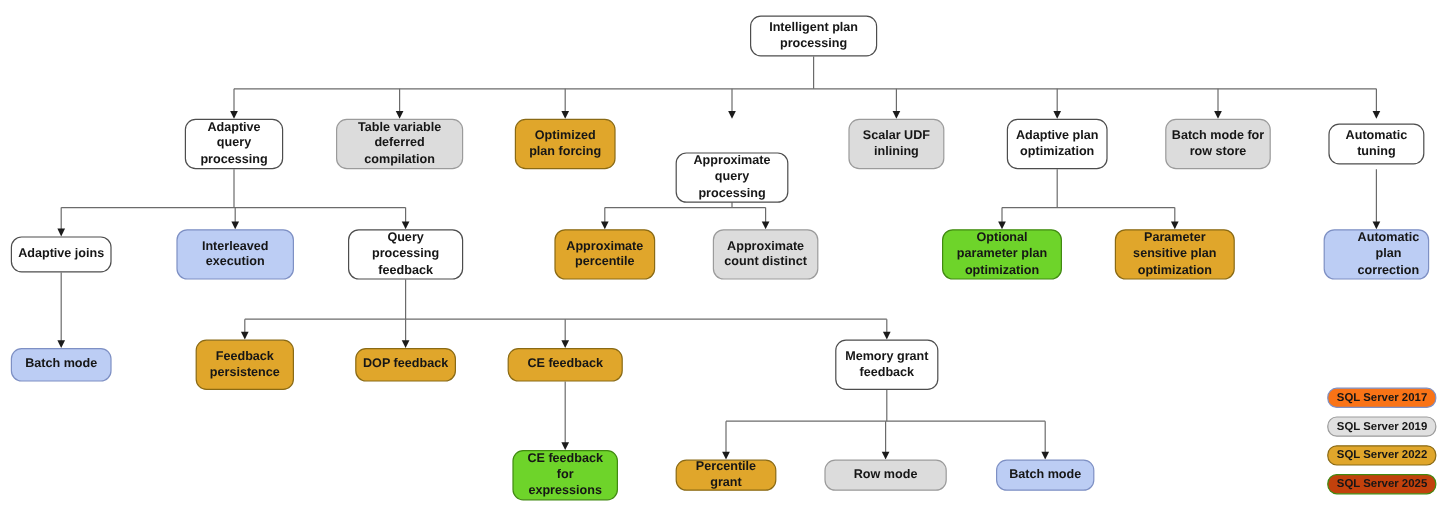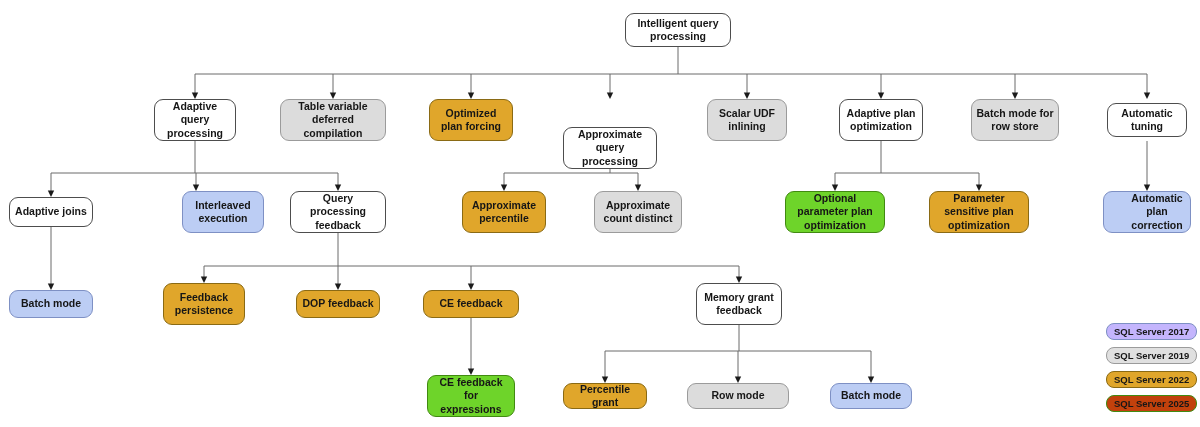--- a/index.html
+++ b/index.html
@@ -32,21 +32,21 @@
   #legend{position:absolute;left:1106px;top:323px;display:flex;flex-direction:column;gap:7px;}
   .legend-item{
     box-sizing:border-box;
     border-radius:8px;
     border:1.2px solid #4d4d4d;
     font-size:9.5px;font-weight:600;color:#161616;
     padding:2px 7px;
     white-space:nowrap;
     text-align:center;
   }
-  .legend-item.v2017{background:#c4b5fd;border-color:#7e90c4;}
+  .legend-item.v2017{background:#f97316;border-color:#7e90c4;}
   .legend-item.v2019{background:#e0e0e0;border-color:#9b9b9b;}
   .legend-item.v2022{background:#e0a62b;border-color:#8a6a14;}
   .legend-item.v2025{background:#c2410c;border-color:#418a11;}
   .edge-line{stroke:#6b6b6b;stroke-width:1;fill:none;}
   .edge-arrow{fill:#1b1b1b;stroke:none;}
 </style>
 </head>
 <body>
 
 <div id="canvas">
@@ -108,31 +108,31 @@
       <line x1="739" y1="325" x2="739" y2="351" class="edge-line"></line>
       <line x1="605" y1="351" x2="871" y2="351" class="edge-line"></line>
       <line x1="605" y1="351" x2="605" y2="378" class="edge-line"></line>
       <polygon points="601.8,376.5 608.2,376.5 605,383" class="edge-arrow"></polygon>
       <line x1="738" y1="351" x2="738" y2="378" class="edge-line"></line>
       <polygon points="734.8,376.5 741.2,376.5 738,383" class="edge-arrow"></polygon>
       <line x1="871" y1="351" x2="871" y2="378" class="edge-line"></line>
       <polygon points="867.8,376.5 874.2,376.5 871,383" class="edge-arrow"></polygon>
     </svg>
   <div id="nodes">
-      <div class="node vbase" style="left: 678px; top: 30px; width: 106px; height: 34px;">Intelligent query processing</div>
+      <div class="node vbase" style="left: 678px; top: 30px; width: 106px; height: 34px;">Intelligent plan processing</div>
       <div class="node vbase" style="left: 195px; top: 120px; width: 82px; height: 42px;">Adaptive query processing</div>
       <div class="node v2019" style="left: 333px; top: 120px; width: 106px; height: 42px;">Table variable deferred compilation</div>
       <div class="node v2022" style="left: 471px; top: 120px; width: 84px; height: 42px;">Optimized plan forcing</div>
       <div class="node vbase" style="left: 610px; top: 120px; width: 94px; height: 42px; margin-top: 28px;">Approximate query processing</div>
       <div class="node v2019" style="left: 747px; top: 120px; width: 80px; height: 42px;">Scalar UDF inlining</div>
       <div class="node vbase" style="left: 881px; top: 120px; width: 84px; height: 42px;">Adaptive plan optimization</div>
       <div class="node v2019" style="left: 1015px; top: 120px; width: 88px; height: 42px;">Batch mode for row store</div>
       <div class="node vbase" style="left: 1147px; top: 120px; width: 80px; height: 34px;">Automatic tuning</div>
       <div class="node vbase" style="left: 51px; top: 212px; width: 84px; height: 30px;">Adaptive joins</div>
-      <div class="node v2017" style="left: 196px; top: 212px; width: 82px; height: 42px; margin-left: 27px;">Interleaved execution</div>
+      <div class="node v2017" style="left: 196px; top: 212px; width: 98px; height: 42px;">Interleaved execution</div>
       <div class="node vbase" style="left: 338px; top: 212px; width: 96px; height: 42px;">Query processing feedback</div>
       <div class="node v2022" style="left: 504px; top: 212px; width: 84px; height: 42px;">Approximate percentile</div>
       <div class="node v2019" style="left: 638px; top: 212px; width: 88px; height: 42px;">Approximate count distinct</div>
       <div class="node v2025" style="left: 835px; top: 212px; width: 100px; height: 42px;">Optional parameter plan optimization</div>
       <div class="node v2022" style="left: 979px; top: 212px; width: 100px; height: 42px;">Parameter sensitive plan optimization</div>
       <div class="node v2017" style="left: 1147px; top: 212px; width: 88px; height: 42px; padding-left: 24px;">Automatic plan correction</div>
       <div class="node v2017" style="left: 51px; top: 304px; width: 84px; height: 28px;">Batch mode</div>
       <div class="node v2022" style="left: 204px; top: 304px; width: 82px; height: 42px;">Feedback persistence</div>
       <div class="node v2022" style="left: 338px; top: 304px; width: 84px; height: 28px;">DOP feedback</div>
       <div class="node v2022" style="left: 471px; top: 304px; width: 96px; height: 28px;">CE feedback</div>

